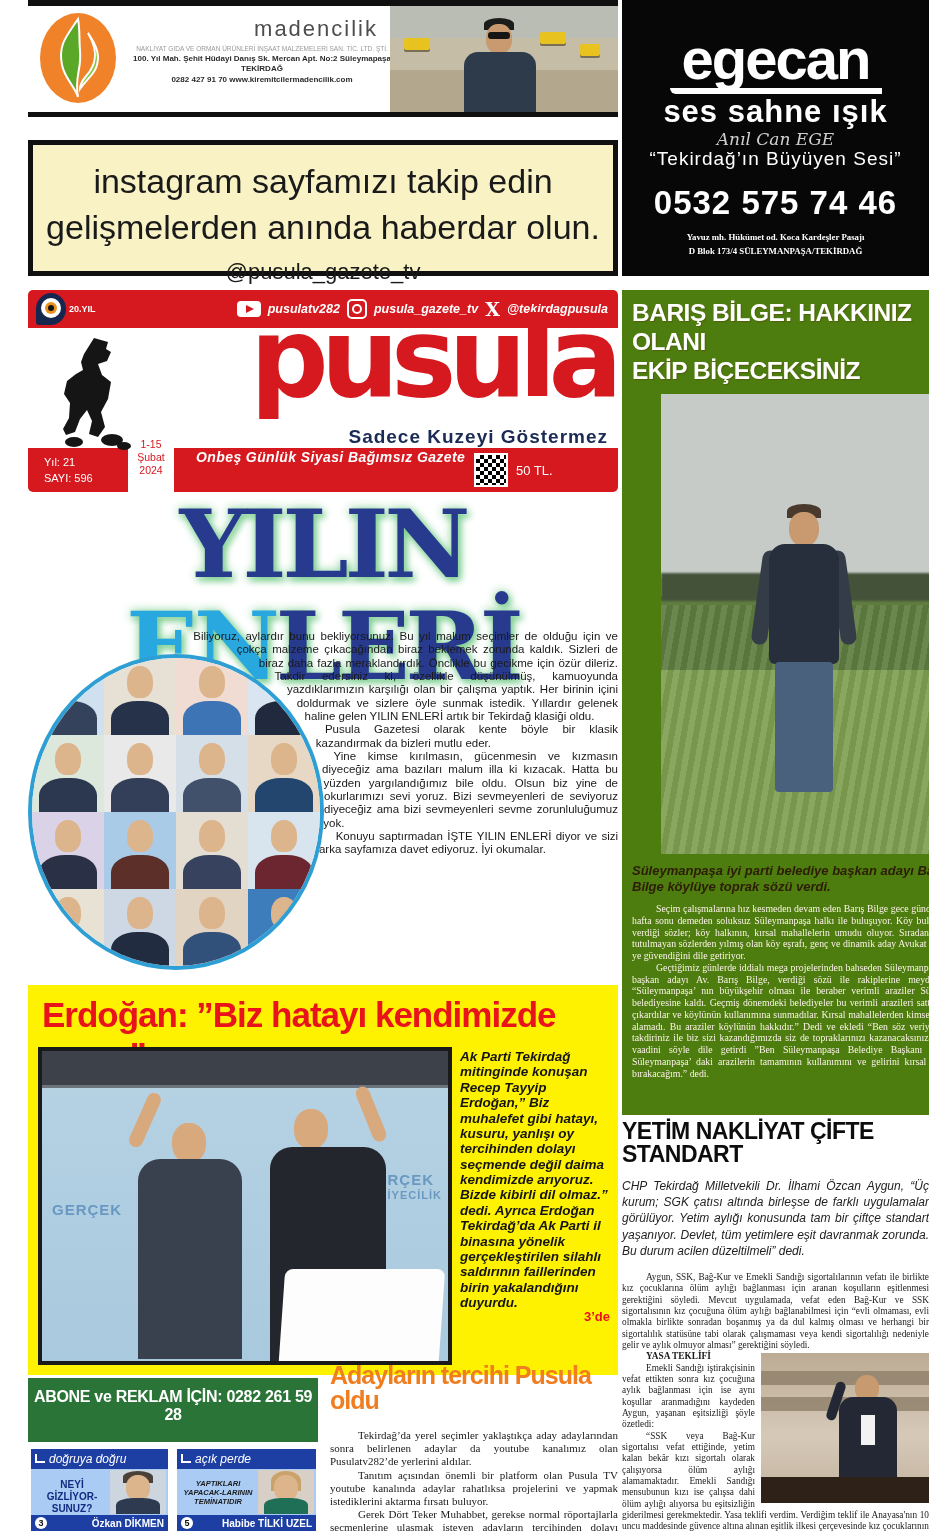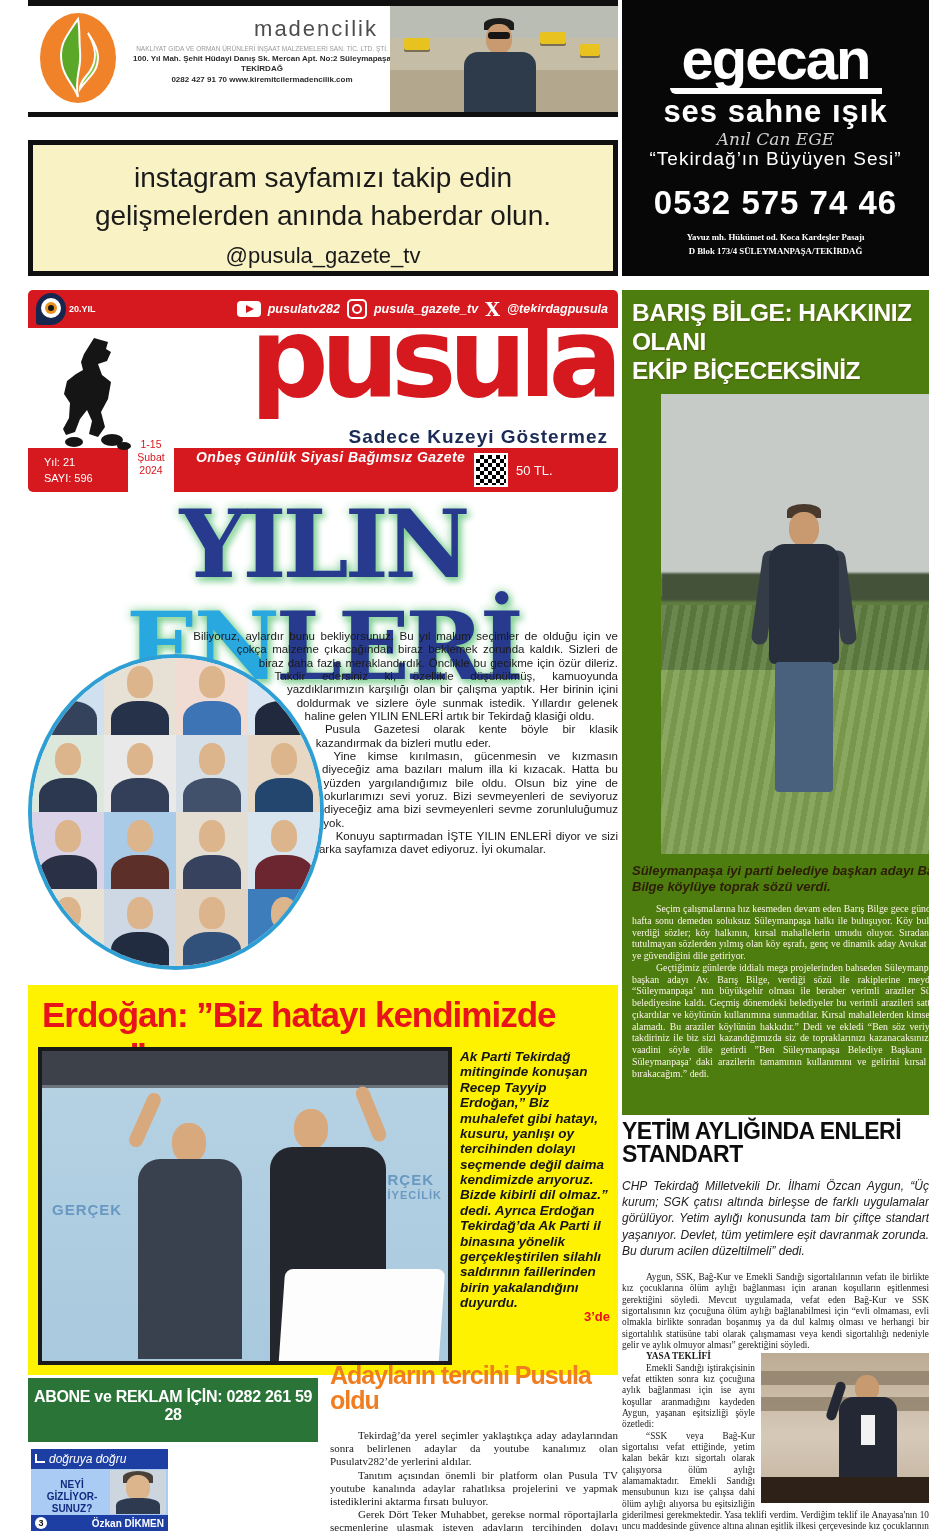--- a/index.html
+++ b/index.html
@@ -33,21 +33,21 @@
   .e-swoosh{width:212px;height:6px;background:#fff;margin:0 auto;border-radius:0 0 0 12px;}
   .e-line1{font-size:31px;font-weight:bold;letter-spacing:1px;line-height:1.15;}
   .e-line2{font-size:17px;color:#cfcfcf;font-family:"DejaVu Serif",serif;font-style:italic;line-height:1.1;}
   .e-slogan{font-size:19px;letter-spacing:1px;}
   .e-phone{font-size:33px;font-weight:bold;margin-top:14px;letter-spacing:1px;}
   .e-addr{font-size:8.8px;font-weight:bold;font-family:"Liberation Serif",serif;margin-top:9px;line-height:1.5;}
 
   
   .insta{left:28px;top:140px;width:580px;height:126px;background:#F8F2C4;border:5px solid #101010;
          text-align:center;color:#1a1a1a;}
-  .i-line{font-size:28px;line-height:1.35;}
+  .i-line{font-size:34px;line-height:1.35;}
   .i-line:first-child{margin-top:14px;}
   .i-handle{font-size:22px;margin-top:8px;}
 
   
   .masthead{left:28px;top:290px;width:590px;height:202px;background:#D6181F;border-radius:5px;}
   .m-top{position:relative;height:38px;display:flex;align-items:center;}
   .m-eye{position:relative;width:30px;height:32px;margin-left:8px;background:#16264f;border-radius:50% 50% 50% 10%;}
   .m-eye .w{position:absolute;left:5px;top:5px;width:20px;height:20px;background:#fff;border-radius:50%;}
   .m-eye .o{position:absolute;left:9px;top:9px;width:12px;height:12px;background:#e8931f;border-radius:50%;}
   .m-eye .k{position:absolute;left:12px;top:12px;width:6px;height:6px;background:#111;border-radius:50%;}
@@ -342,20 +342,33 @@
       <div class="hr"></div>
         <div class="hd"></div>
         <div class="bd"></div>
     </div>
     <div class="c-foot">
       <span class="c-num">3</span>
       <span>Özkan DİKMEN</span>
     </div>
   </div>
 
+  <div class="c2 colbox">
+    <div class="c-head">açık perde</div>
+    <div class="c-title small">YAPTIKLARI YAPACAK-LARININ TEMİNATIDIR</div>
+    <div class="c-photo" style="--bg:#d8cfc6;--hair:#caa36a;--suit:#1f6e56">
+      <div class="hr" style="height:20px;"></div>
+        <div class="hd"></div>
+        <div class="bd"></div>
+    </div>
+    <div class="c-foot">
+      <span class="c-num">5</span>
+      <span>Habibe TİLKİ UZEL</span>
+    </div>
+  </div>
 
   <div class="abs adaylar">
     <div class="a-head">Adayların tercihi Pusula oldu</div>
     <div class="a-body">
       <p>Tekirdağ’da yerel seçimler yaklaştıkça aday adaylarından sonra belirlenen adaylar da youtube kanalımız olan Pusulatv282’de yerlerini aldılar.</p>
       <p>Tanıtım açısından önemli bir platform olan Pusula TV youtube kanalında adaylar rahatlıksa projelerini ve yapmak istediklerini aktarma fırsatı buluyor.</p>
       <p>Gerek Dört Teker Muhabbet, gerekse normal röportajlarla seçmenlerine ulaşmak isteyen adayların tercihinden dolayı teşekkür ederiz.</p>
     </div>
   </div>
 
@@ -375,21 +388,21 @@
       <div class="b-fig-legs"></div>
     </div>
     <div class="b-cap">Süleymanpaşa iyi parti belediye başkan adayı Barış Bilge köylüye toprak sözü verdi.</div>
     <div class="b-body">
       <p>Seçim çalışmalarına hız kesmeden devam eden Barış Bilge gece gündüz, hafta içi hafta sonu demeden soluksuz Süleymanpaşa halkı ile buluşuyor. Köy buluşmalarında verdiği sözler; köy halkının, kırsal mahallelerin umudu oluyor. Sıradan vaatlerden, tutulmayan sözlerden yılmış olan köy eşrafı, genç ve dinamik aday Avukat Barış Bilge’ ye güvendiğini dile getiriyor.</p>
       <p>Geçtiğimiz günlerde iddialı mega projelerinden bahseden Süleymanpaşa belediye başkan adayı Av. Barış Bilge, verdiği sözü ile rakiplerine meydan okuyor. “Süleymanpaşa’ nın büyükşehir olması ile beraber verimli araziler Süleymanpaşa belediyesine kaldı. Geçmiş dönemdeki belediyeler bu verimli arazileri sattılar, ihaleye çıkardılar ve köylünün kullanımına sunmadılar. Kırsal mahallelerden kimse bu arazileri alamadı. Bu araziler köylünün hakkıdır.” Dedi ve ekledi “Ben söz veriyorum. Sizin takdiriniz ile biz sizi kazandığımızda siz de topraklarınızı kazanacaksınız.” ve iddialı vaadini söyle dile getirdi ”Ben Süleymanpaşa Belediye Başkanı olduğumda, Süleymanpaşa’ daki arazilerin tamamının kullanımını ve gelirini kırsal mahallelere bırakacağım.” dedi.</p>
     </div>
   </div>
 
   <div class="abs yetim">
-    <div class="y-head">YETİM AYLIĞINDA ENLERİ STANDART</div>
+    <div class="y-head">YETİM NAKLİYAT ÇİFTE STANDART</div>
     <div class="y-intro">CHP Tekirdağ Milletvekili Dr. İlhami Özcan Aygun, “Üç kurum; SGK çatısı altında birleşse de farklı uygulamalar görülüyor. Yetim aylığı konusunda tam bir çiftçe standart yaşanıyor. Devlet, tüm yetimlere eşit davranmak zorunda. Bu durum acilen düzeltilmeli” dedi.</div>
     <div class="y-body">
       <p>Aygun, SSK, Bağ-Kur ve Emekli Sandığı sigortalılarının vefatı ile birlikte kız çocuklarına ölüm aylığı bağlanması için aranan koşulların eşitlenmesi gerektiğini söyledi. Mevcut uygulamada, vefat eden Bağ-Kur ve SSK sigortalısının kız çocuğuna ölüm aylığı bağlanabilmesi için “evli olmaması, evli olmakla birlikte sonradan boşanmış ya da dul kalmış olması ve herhangi bir sigortalılık statüsüne tabi olarak çalışmaması veya kendi sigortalılığı nedeniyle gelir ve aylık olmuyor alması” gerektiğini söyledi.</p>
       <div class="y-photo">
         <div class="y-row" style="top:18px;"></div>
         <div class="y-row" style="top:44px;"></div>
         <div class="y-armc"></div>
         <div class="y-headc"></div>
         <div class="y-suit"></div>
         <div class="y-shirt"></div>

